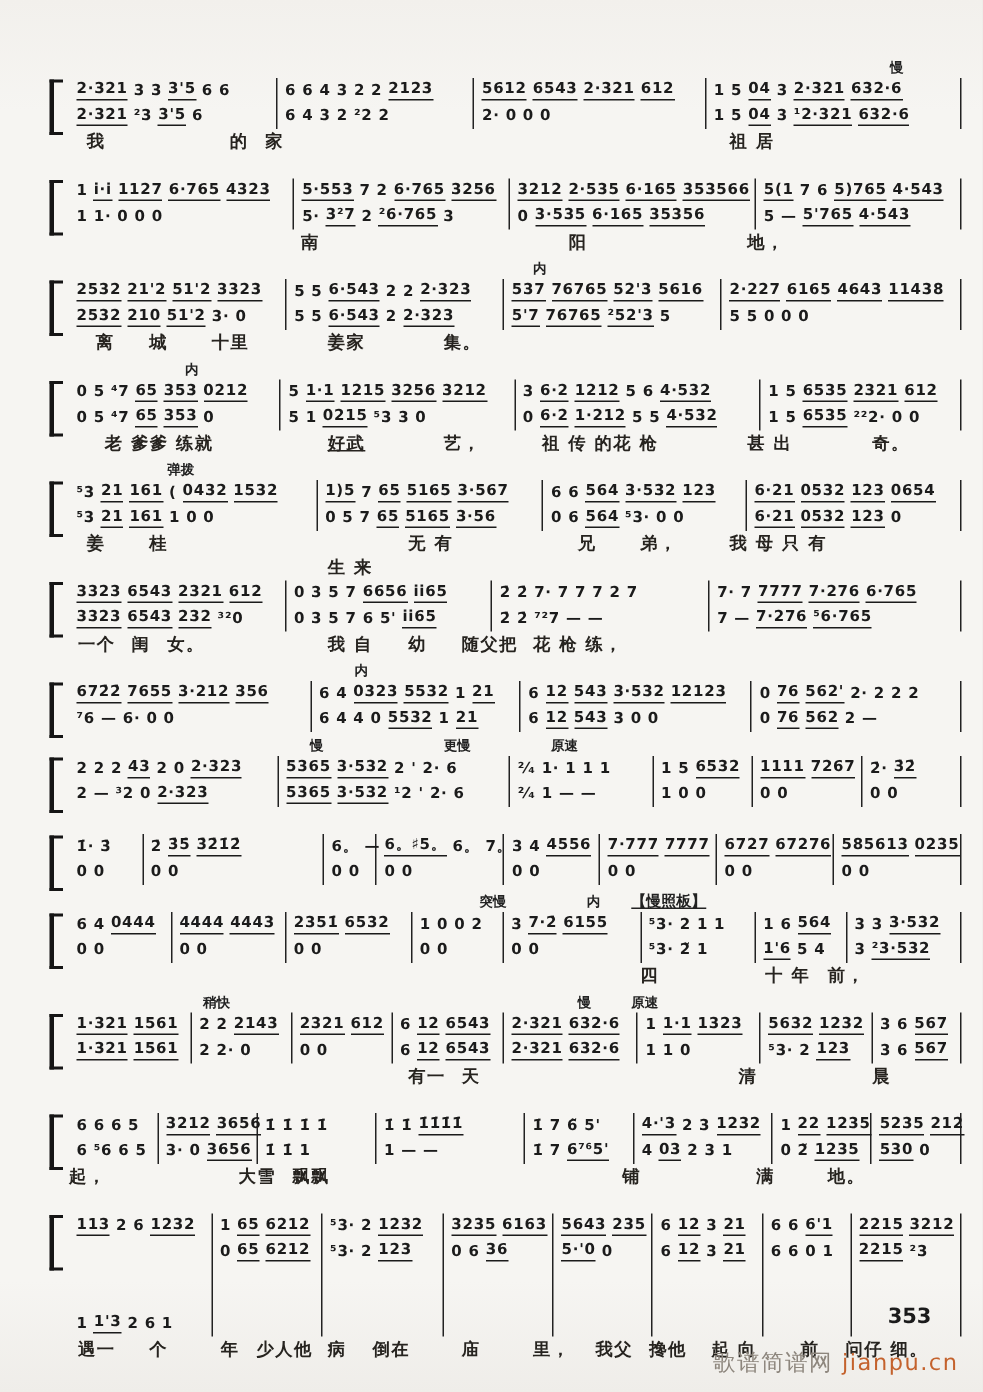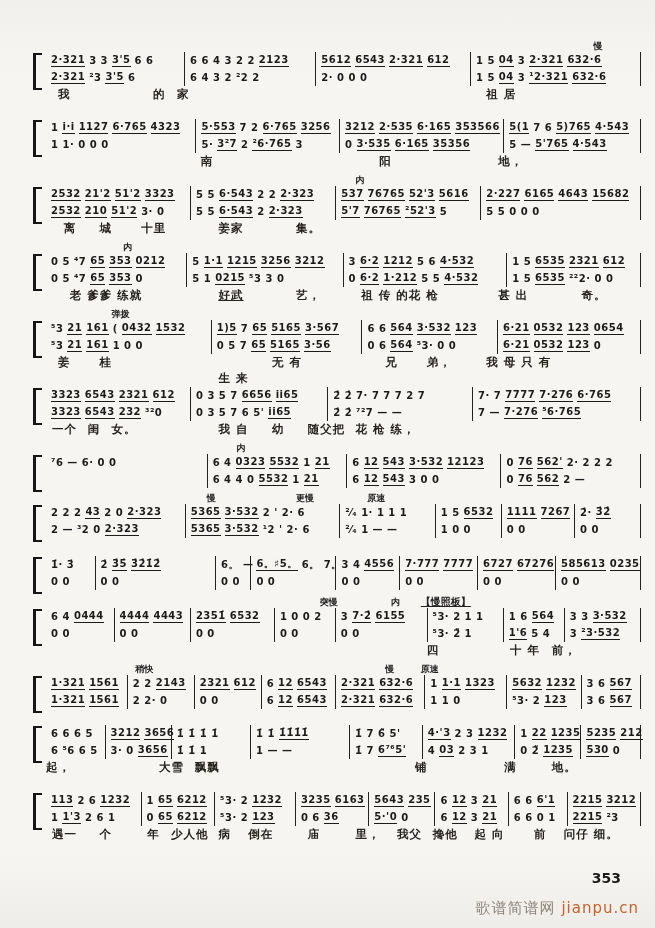--- a/index.html
+++ b/index.html
@@ -272,21 +272,21 @@
               <span class="tok u">76765</span>
               <span class="tok u">²52'3</span>
               <span class="tok">5</span>
             </div>
           </div>
           <div class="measure" style="flex-grow: 21;">
             <div class="noterow">
               <span class="tok u">2·227</span>
               <span class="tok u">6165</span>
               <span class="tok u">4643</span>
-              <span class="tok u">15682</span>
+              <span class="tok u">11438</span>
             </div>
             <div class="noterow">
               <span class="tok">5</span>
               <span class="tok">5</span>
               <span class="tok">0</span>
               <span class="tok">0</span>
               <span class="tok">0</span>
             </div>
           </div>
         </div>
@@ -543,20 +543,26 @@
           <span class="lyr" style="left: 44%;">随父把</span>
           <span class="lyr" style="left: 52%;">花 枪 练，</span>
         </div>
       </div>
       <div class="system">
         <div class="bracket"></div>
         <div class="ann" style="left: 32%;">内</div>
         <div class="grid">
           <div class="measure" style="flex-grow: 21;">
             <div class="noterow">
+              <span class="tok u">672̇2̇</span>
+              <span class="tok u">7655</span>
+              <span class="tok u">3·212</span>
+              <span class="tok u">356</span>
+            </div>
+            <div class="noterow">
               <span class="tok">⁷6</span>
               <span class="tok">—</span>
               <span class="tok">6·</span>
               <span class="tok">0</span>
               <span class="tok">0</span>
             </div>
           </div>
           <div class="measure" style="flex-grow: 18;">
             <div class="noterow">
               <span class="tok">6</span>
@@ -984,20 +990,26 @@
               <span class="tok">6</span>
               <span class="tok u">567</span>
             </div>
             <div class="noterow">
               <span class="tok">3</span>
               <span class="tok">6</span>
               <span class="tok u">567</span>
             </div>
           </div>
         </div>
+        <div class="lyrics">
+          <span class="lyr" style="left: 38%;">有一</span>
+          <span class="lyr" style="left: 44%;">天</span>
+          <span class="lyr" style="left: 75%;">清</span>
+          <span class="lyr" style="left: 90%;">晨</span>
+        </div>
       </div>
       <div class="system">
         <div class="bracket"></div>
         <div class="grid">
           <div class="measure" style="flex-grow: 8;">
             <div class="noterow">
               <span class="tok">6</span>
               <span class="tok">6</span>
               <span class="tok">6</span>
               <span class="tok">5</span>
@@ -1101,21 +1113,21 @@
           <span class="lyr" style="left: 19%;">大雪</span>
           <span class="lyr" style="left: 25%;">飘飘</span>
           <span class="lyr" style="left: 62%;">铺</span>
           <span class="lyr" style="left: 77%;">满</span>
           <span class="lyr" style="left: 85%;">地。</span>
         </div>
       </div>
       <div class="system">
         <div class="bracket"></div>
         <div class="grid">
-          <div class="measure" style="flex-grow: 12;">
+          <div class="measure" style="flex-grow: 12; gap: 48px;">
             <div class="noterow">
               <span class="tok u">113</span>
               <span class="tok">2</span>
               <span class="tok">6</span>
               <span class="tok u">1232</span>
             </div>
             <div class="noterow">
               <span class="tok">1</span>
               <span class="tok u">1'3</span>
               <span class="tok">2</span>

